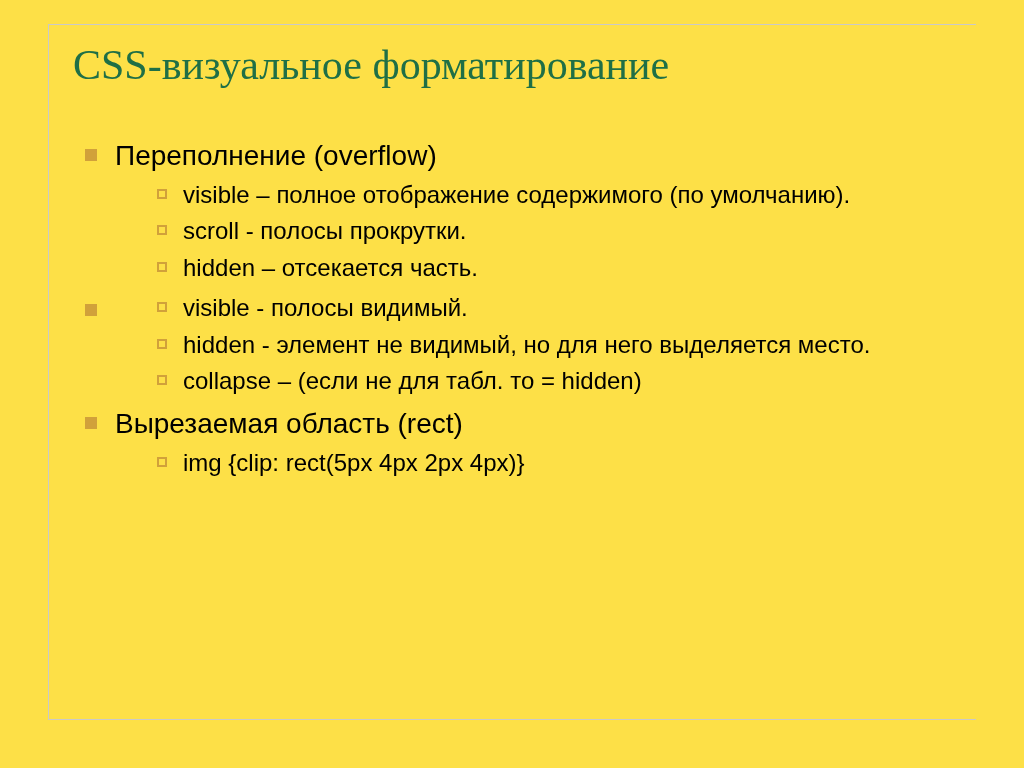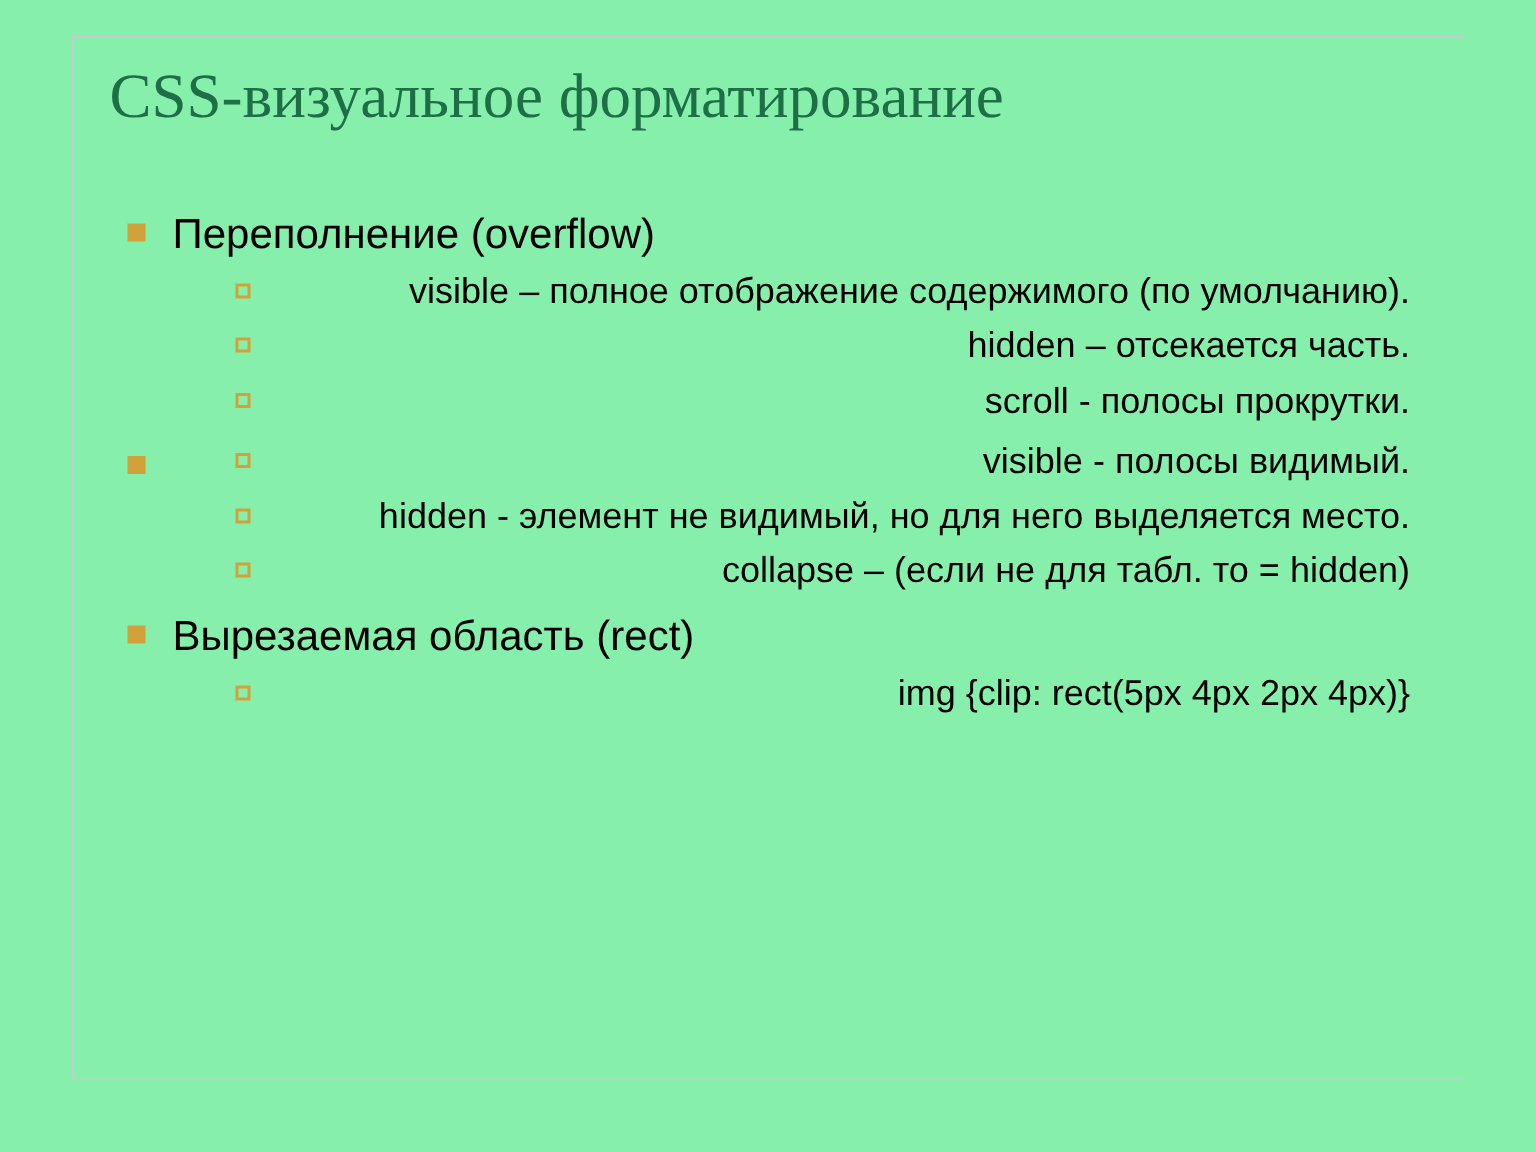--- a/index.html
+++ b/index.html
@@ -9,21 +9,21 @@
     height: 768px;
     background: #ffffff;
     font-family: Arial, "Helvetica Neue", Helvetica, sans-serif;
     color: #000000;
   }
   .slide {
     position: relative;
     width: 1024px;
     height: 768px;
     box-sizing: border-box;
-    background: #86efac;
+    background: #fde047;
   }
   .frame {
     position: absolute;
     left: 48px;
     top: 24px;
     right: 48px;
     bottom: 48px;
     border-left: 1px solid #c9c9c9;
     border-top: 1px solid #c9c9c9;
     border-bottom: 1px solid #c9c9c9;
@@ -58,21 +58,20 @@
     left: 4px;
     top: 12px;
     width: 12px;
     height: 12px;
     background: #d1a13a; 
   }
   ul.level2 {
     list-style: none;
     margin: 4px 0 8px 0;
     padding: 0 0 0 40px;
-    text-align: right;
   }
   ul.level2 > li {
     position: relative;
     padding-left: 28px;
     font-size: 24px;
     line-height: 1.35;
     margin: 2px 0 4px 0;
     color: #000000;
   }
   ul.level2 > li::before {
@@ -94,22 +93,22 @@
   <div class="frame">
 
     <h1 class="title">CSS-визуальное форматирование</h1>
 
     <ul class="level1">
 
       <li>
         <span>Переполнение (overflow)</span>
         <ul class="level2">
           <li>visible – полное отображение содержимого (по умолчанию).</li>
+          <li>scroll - полосы прокрутки.</li>
           <li>hidden – отсекается часть.</li>
-          <li>scroll - полосы прокрутки.</li>
         </ul>
       </li>
 
       <li>
         <ul class="level2">
           <li>visible - полосы видимый.</li>
           <li>hidden - элемент не видимый, но для него выделяется место.</li>
           <li>collapse – (если не для табл. то = hidden)</li>
         </ul>
       </li>

